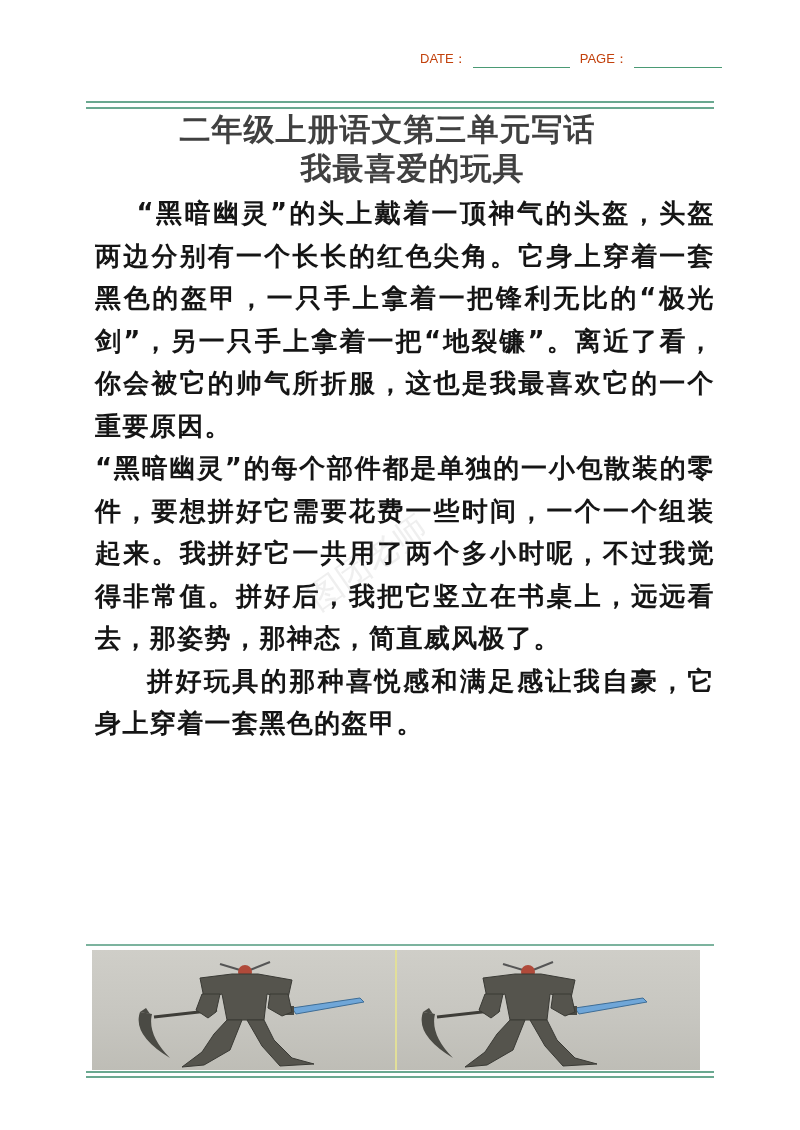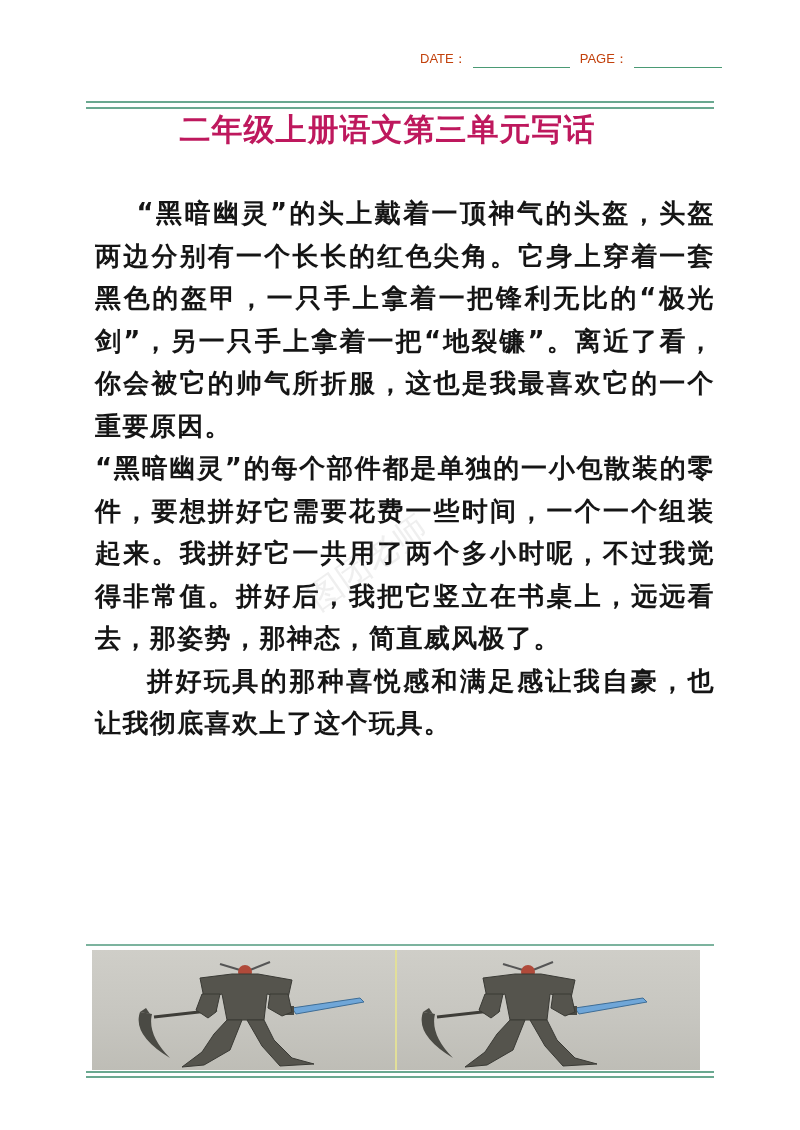--- a/index.html
+++ b/index.html
@@ -41,21 +41,21 @@
       background: #6aa890;
     }
     .rule.thin { height: 1px; background: #7cb39e; }
 
     .title-block {
       position: absolute;
       top: 110px;
       left: 0;
       width: 800px;
       text-align: center;
-      color: #be185d;
+      color: #404040;
       font-weight: bold;
       font-family: "DejaVu Sans", sans-serif;
     }
     .title-line1 {
       font-size: 31px;
       line-height: 38px;
       letter-spacing: 1px;
       padding-right: 25px;
     }
     .title-line2 {
@@ -119,26 +119,27 @@
   <span class="blank date"></span>
   <span class="label">PAGE：</span>
   <span class="blank page"></span>
 </div>
 
 <div class="rule" style="top:101px;"></div>
 <div class="rule" style="top:107px;"></div>
 
 <div class="title-block">
   <div class="title-line1">二年级上册语文第三单元写话</div>
+  <div class="title-line2">我最喜爱的玩具</div>
 </div>
 
 <div class="body-text">
   <p class="indent-half">“黑暗幽灵”的头上戴着一顶神气的头盔，头盔两边分别有一个长长的红色尖角。它身上穿着一套黑色的盔甲，一只手上拿着一把锋利无比的“极光剑”，另一只手上拿着一把“地裂镰”。离近了看，你会被它的帅气所折服，这也是我最喜欢它的一个重要原因。</p>
   <p class="noindent">“黑暗幽灵”的每个部件都是单独的一小包散装的零件，要想拼好它需要花费一些时间，一个一个组装起来。我拼好它一共用了两个多小时呢，不过我觉得非常值。拼好后，我把它竖立在书桌上，远远看去，那姿势，那神态，简直威风极了。</p>
-  <p class="indent">拼好玩具的那种喜悦感和满足感让我自豪，也让我彻底喜欢上了这个玩具。</p>
+  <p class="indent">拼好玩具的那种喜悦感和满足感让我自豪，它身上穿着一套黑色的盔甲。</p>
 </div>
 
 <div class="watermark">图团老师</div>
 
 <div class="rule thin" style="top:944px; height:2px;"></div>
 
 <div class="photos">
   <div class="photo left">
     <svg width="304" height="120" viewBox="0 0 304 120">
 

